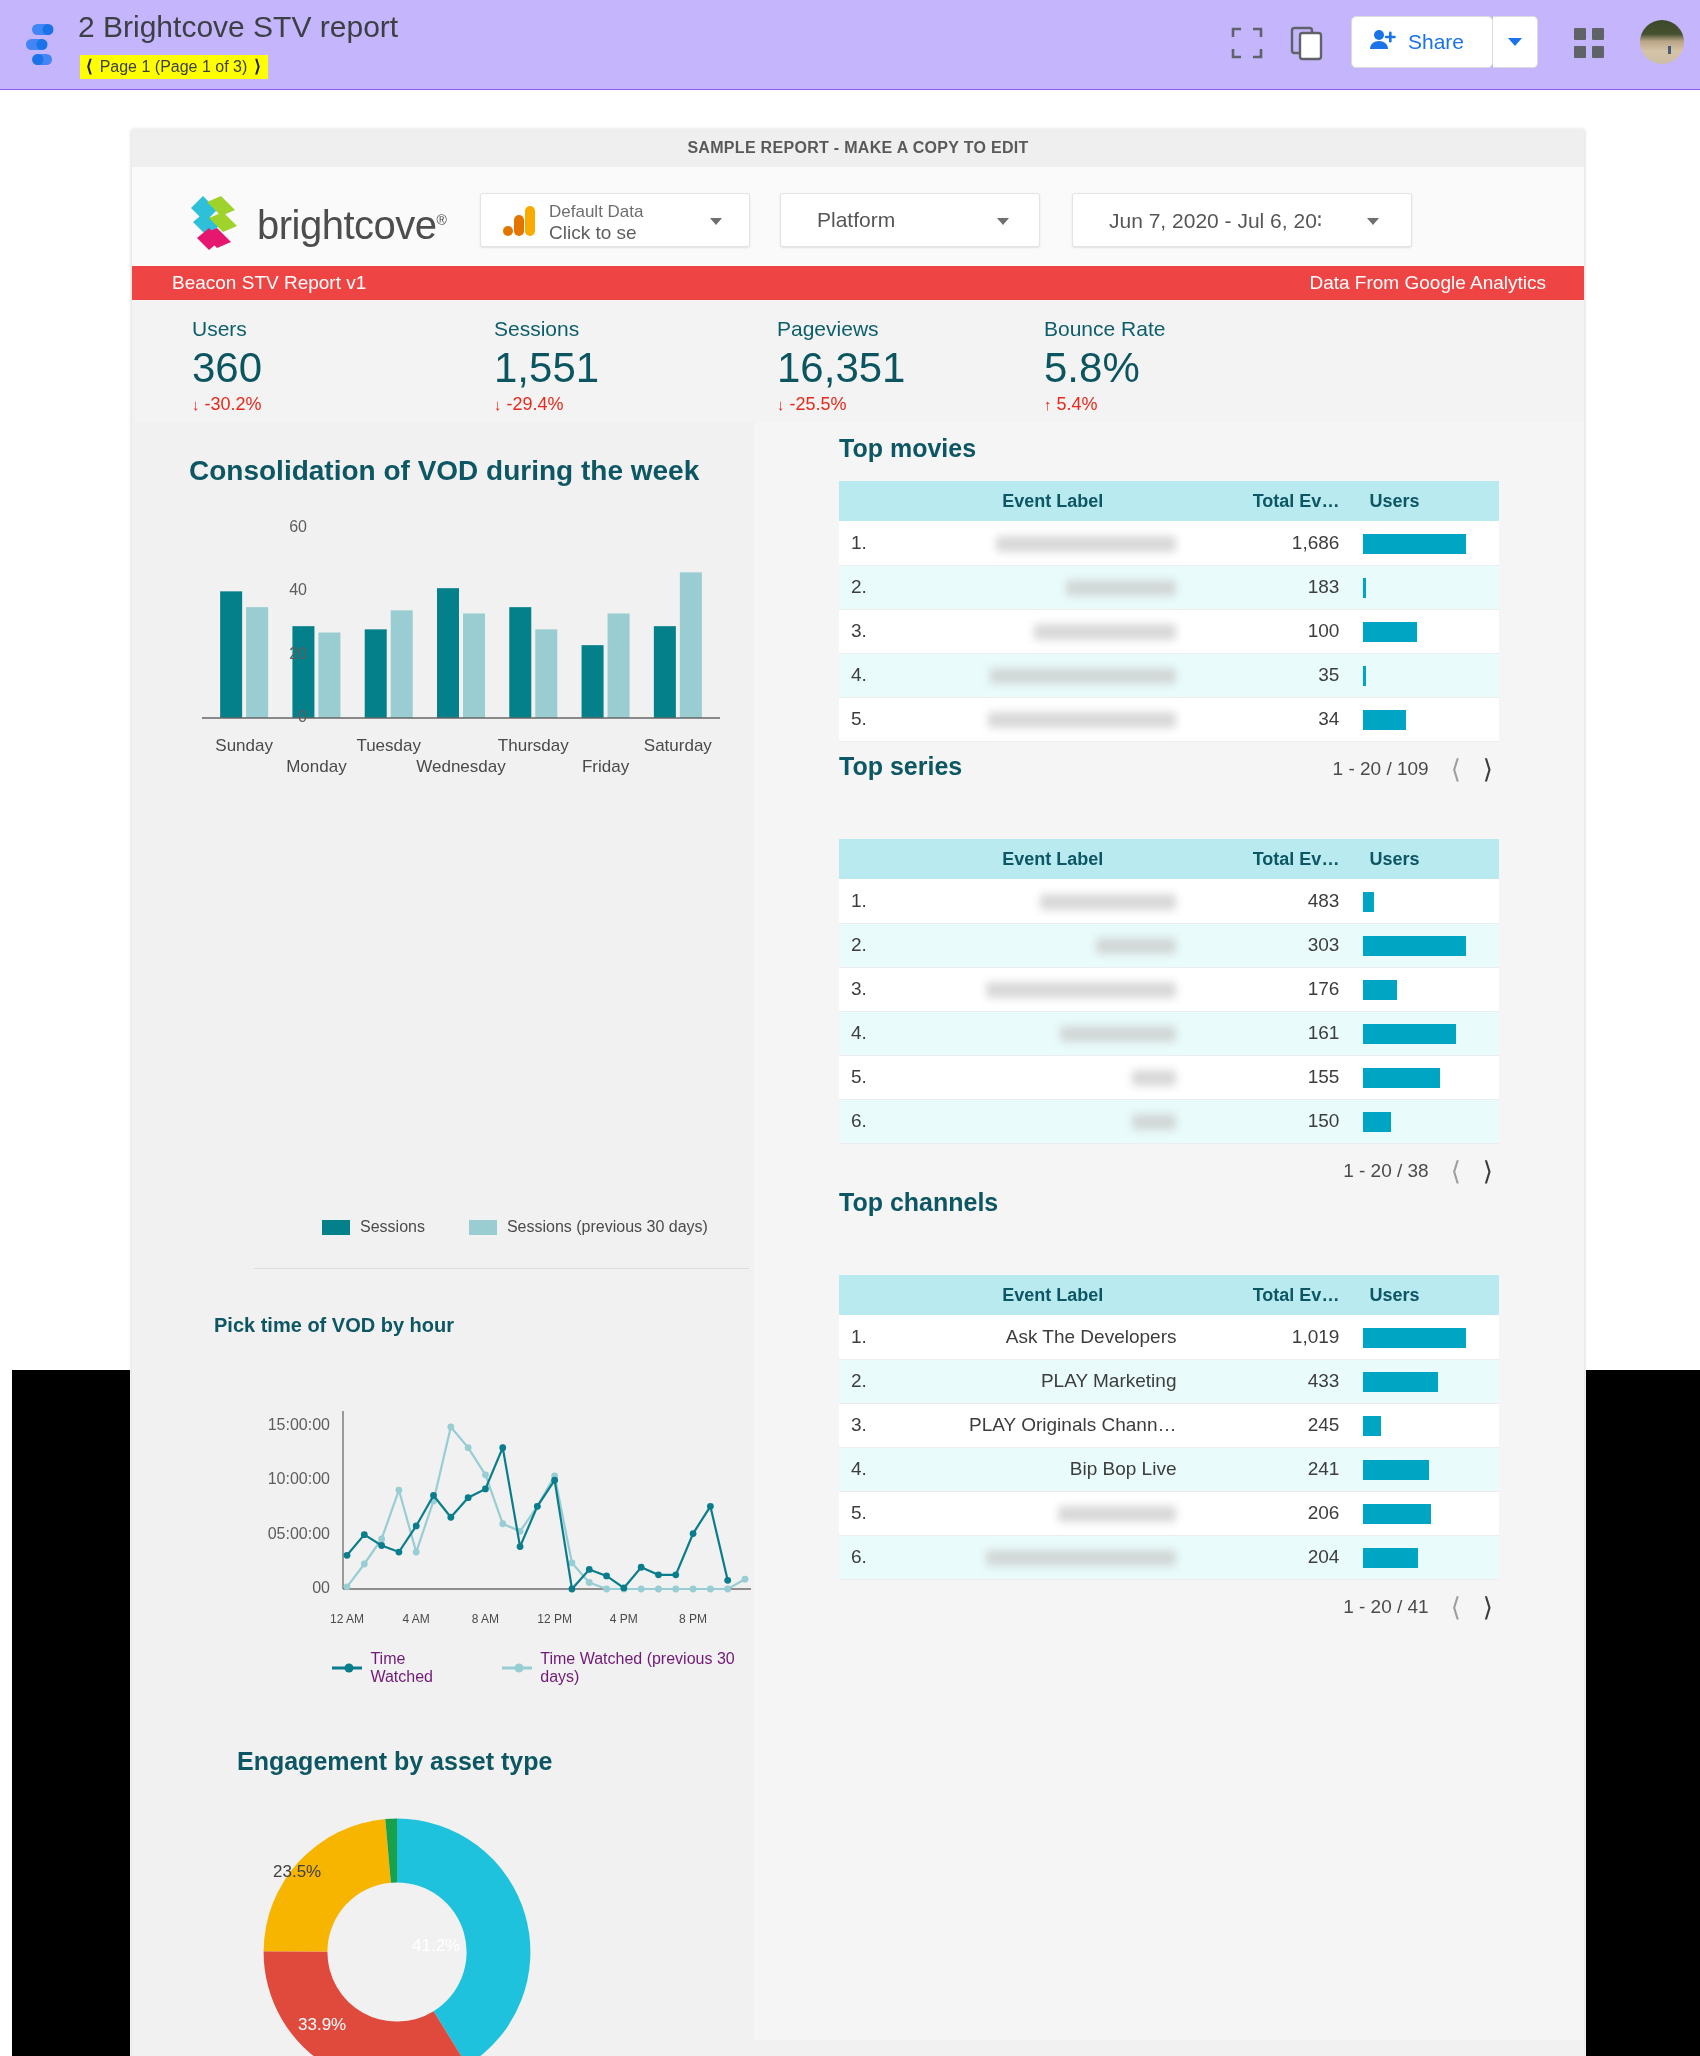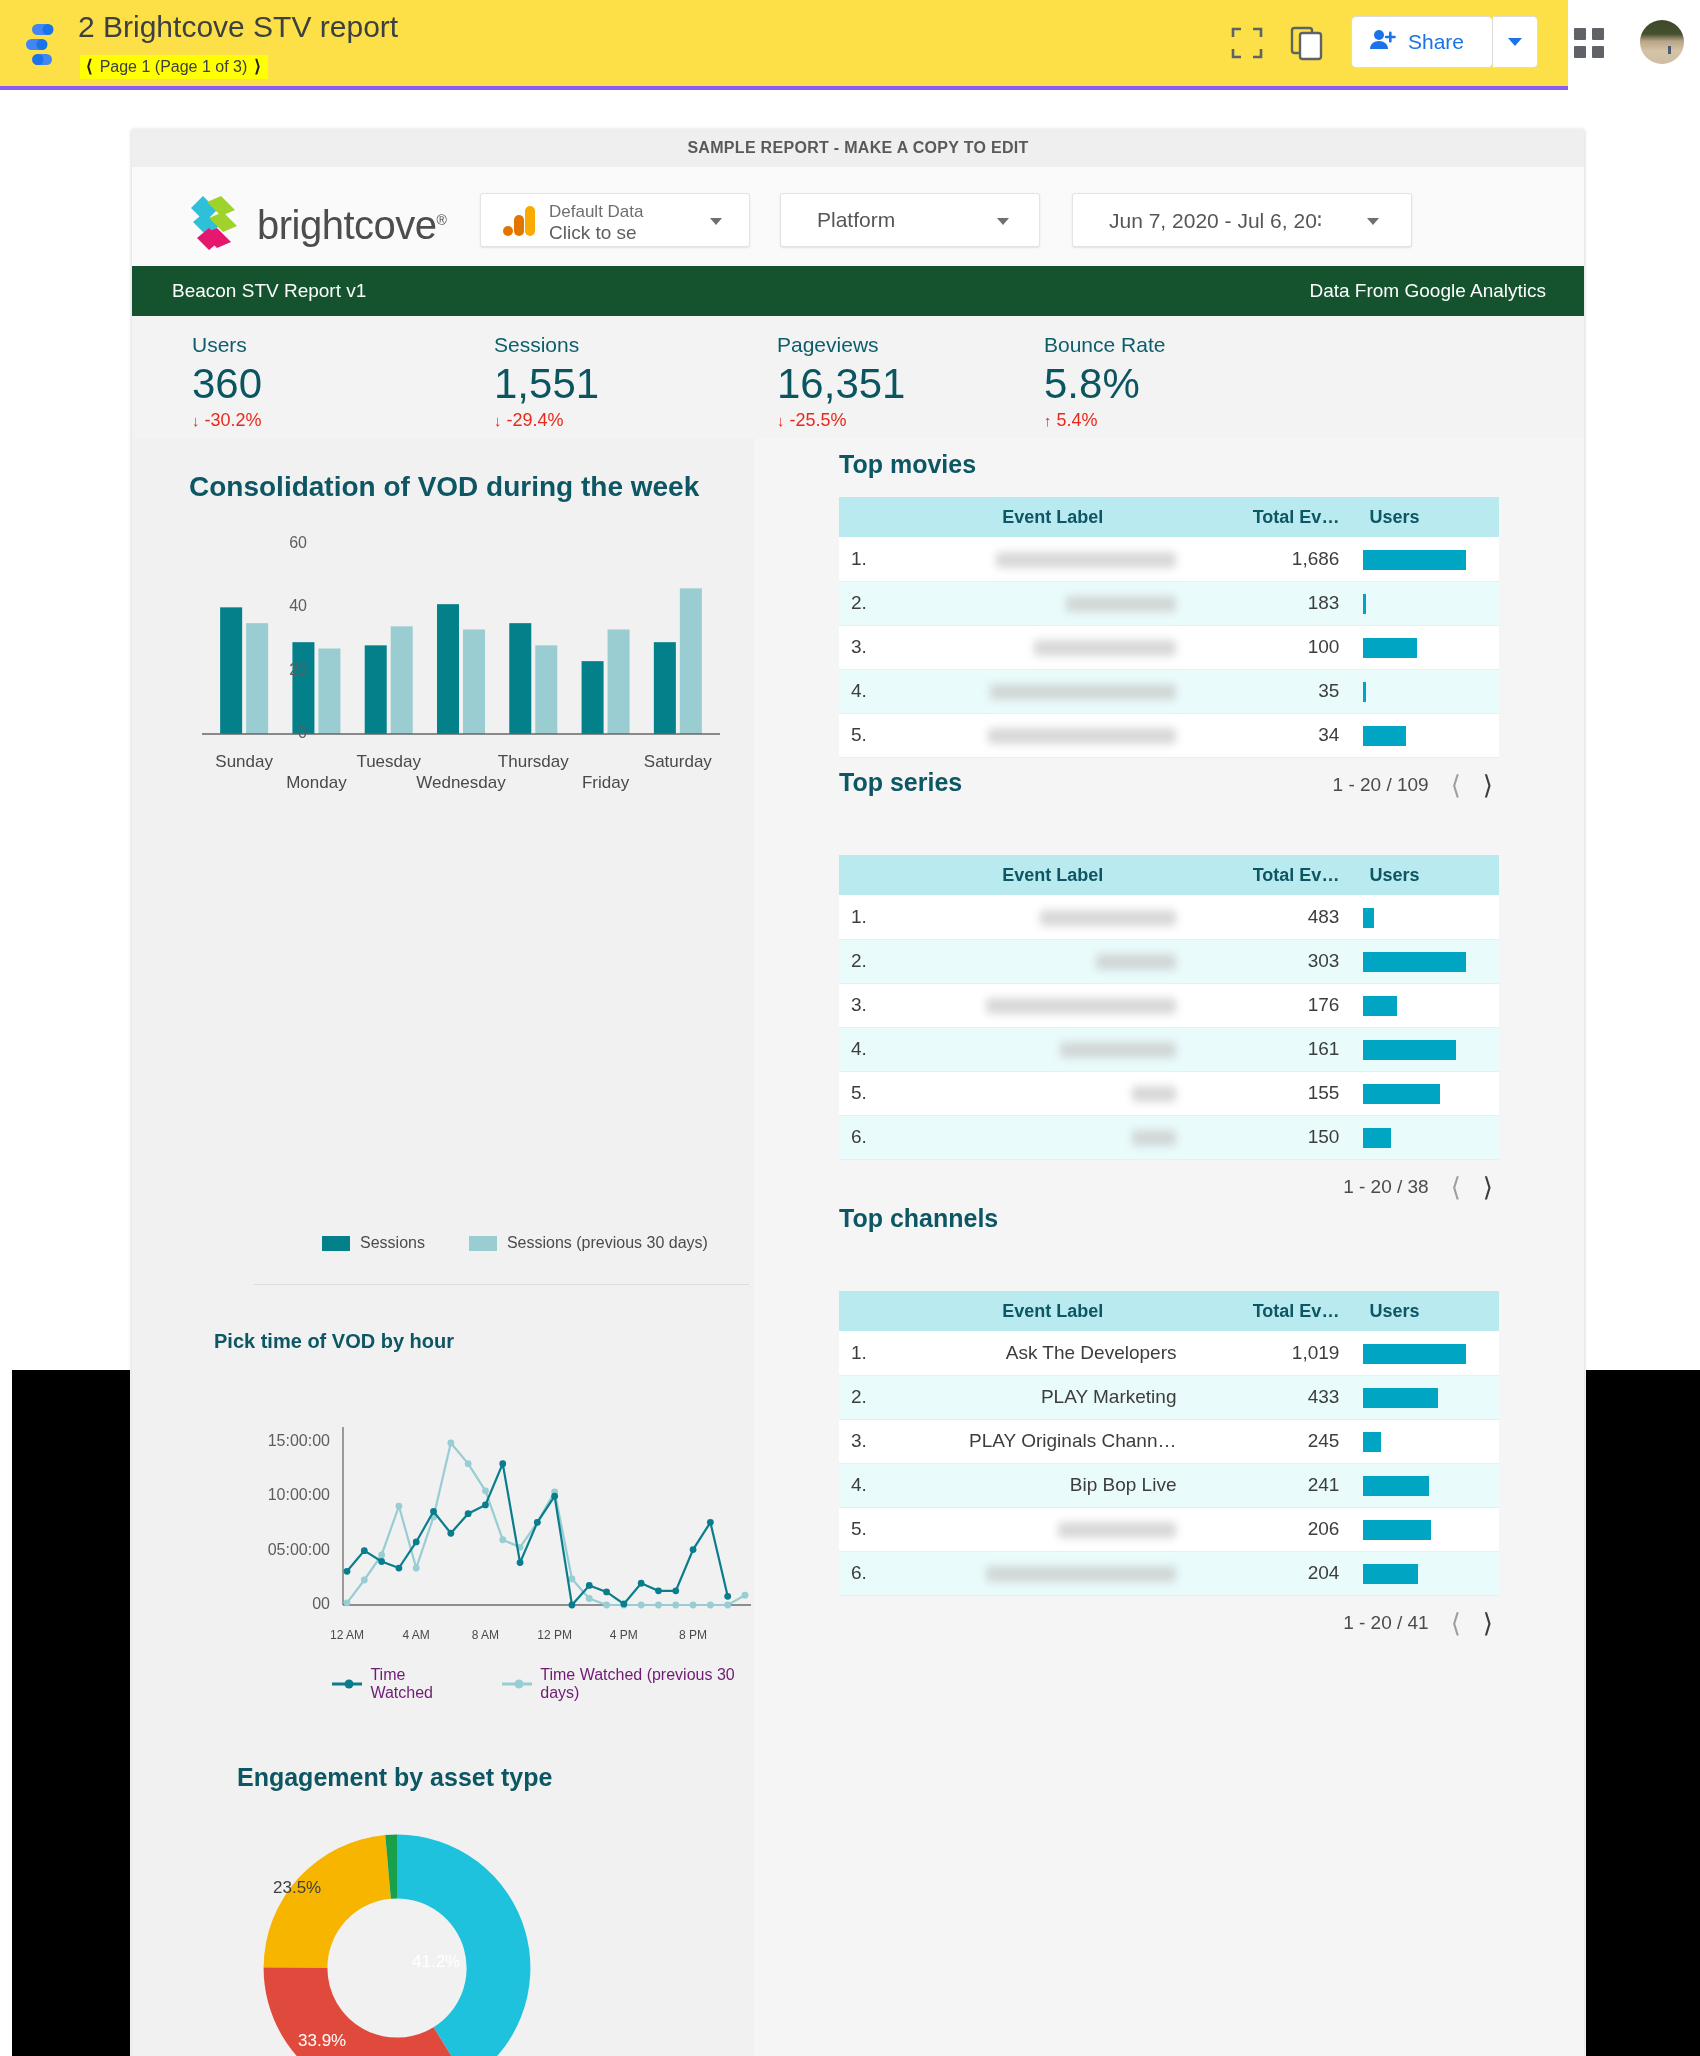--- a/index.html
+++ b/index.html
@@ -4,22 +4,22 @@
 <style>
   * { box-sizing: border-box; margin: 0; padding: 0; }
   html, body {
     width: 1700px; height: 2056px;
     background: #ffffff;
     font-family: "Liberation Sans", sans-serif;
     overflow: hidden;
   }
   
   #appbar {
-    position: absolute; left: 0; top: 0; width: 1568px; height: 90px;
-    background: #fde047; border-bottom: 4px solid #8b5cf6;
+    position: absolute; left: 0; top: 0; width: 1700px; height: 90px;
+    background: #c4b5fd; border-bottom: 1px solid #8b5cf6;
   }
   #ds-logo { position: absolute; left: 22px; top: 22px; width: 44px; height: 46px; }
   #doc-title {
     position: absolute; left: 78px; top: 10px;
     font-size: 30px; color: #3c4043; font-weight: 400; white-space: nowrap;
   }
   #page-nav {
     position: absolute; left: 80px; top: 55px; height: 24px;
     background: #ffff00; display: flex; align-items: center; gap: 7px;
     padding: 1px 7px 2px 6px;
@@ -83,21 +83,21 @@
   #ctl-ds .caret { right: 27px; top: 24px; }
   #ctl-plat { left: 648px; top: 26px; width: 260px; height: 54px; }
   #ctl-plat .lab { position: absolute; left: 36px; top: 14px; font-size: 21px; color: #565656; }
   #ctl-plat .caret { right: 30px; top: 24px; }
   #ctl-date { left: 940px; top: 26px; width: 340px; height: 54px; }
   #ctl-date .lab { position: absolute; left: 36px; top: 15px; font-size: 21px; color: #565656; white-space: nowrap; width: 240px; overflow: hidden; }
   #ctl-date .caret { right: 32px; top: 24px; }
 
   
   #teal-banner {
-    height: 50px; background: #14532d; color: #fff;
+    height: 34px; background: #ef4444; color: #fff;
     display: flex; align-items: center; justify-content: space-between;
     padding: 0 38px 0 40px; font-size: 19px;
   }
   
   #scorecards { height: 122px; background: #f3f3f3; position: relative; }
   .sc { position: absolute; top: 17px; }
   .sc .t { font-size: 21px; color: #0d5e6b; margin-bottom: 2px; }
   .sc .v { font-size: 42px; color: #0b5560; line-height: 50px; font-weight: 400; }
   .sc .d { font-size: 18px; color: #e8291c; margin-top: 1px; }
   .sc .d .arw { font-size: 15px; }

